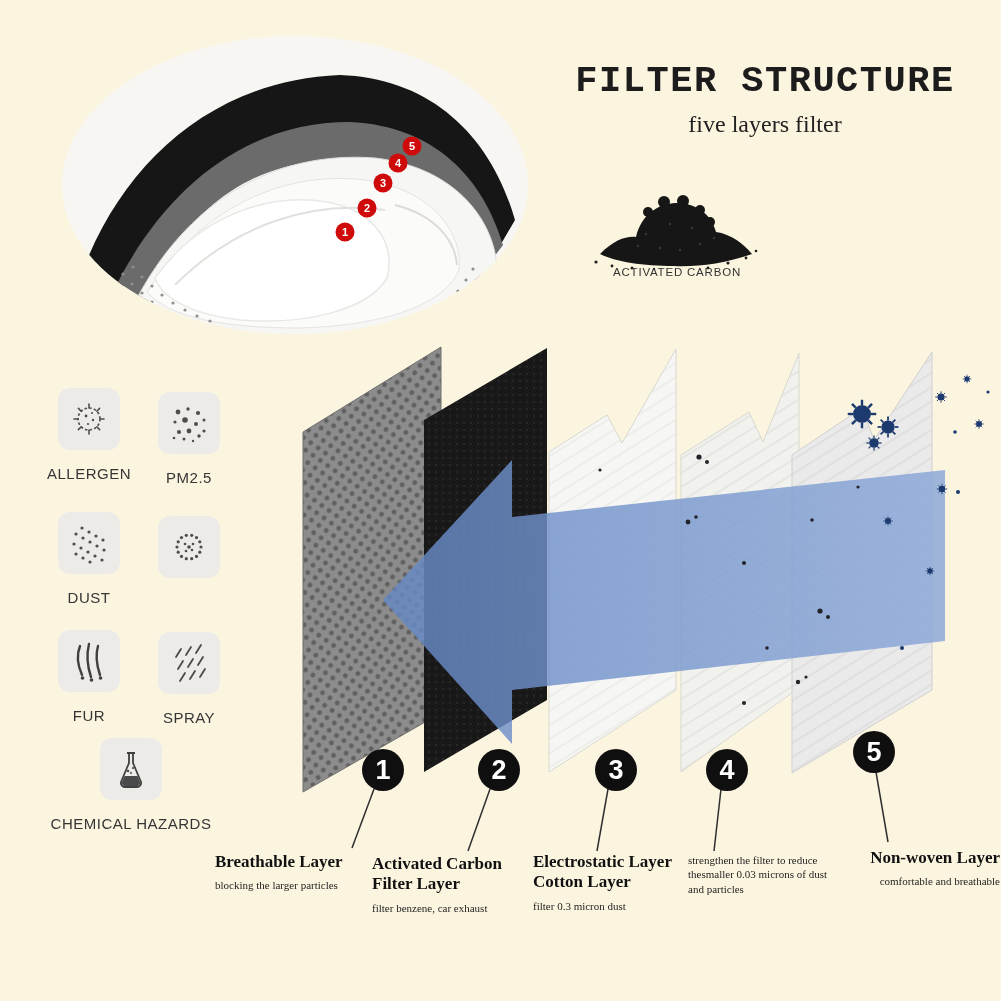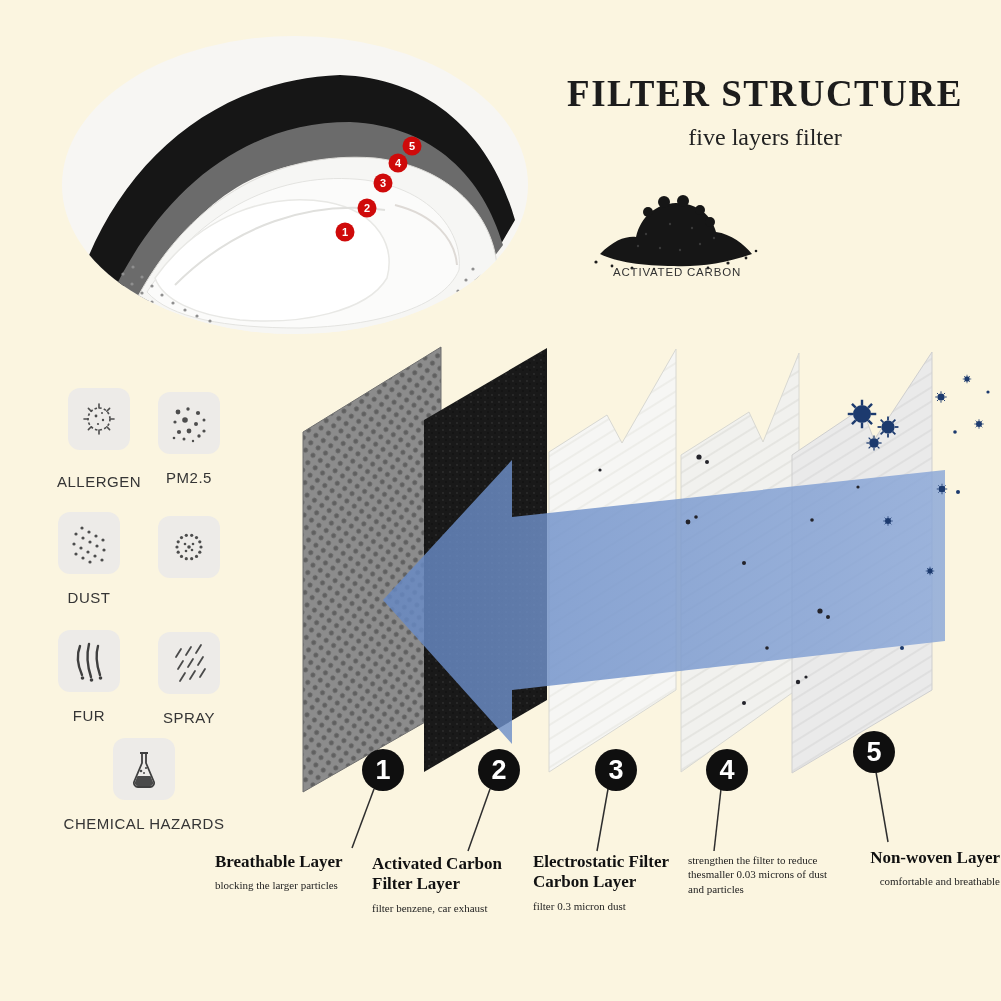--- a/index.html
+++ b/index.html
@@ -7,22 +7,22 @@
   body {
     position:relative; overflow:hidden;
     background:#fbf5e0;
     font-family:"Liberation Sans", sans-serif;
   }
   .abs { position:absolute; }
 
   
   .title-block { left:550px; top:60px; width:430px; text-align:center; }
   .title-block h1 {
-    font-family:Liberation Serif, serif; font-weight:bold;
-    font-size:37px; letter-spacing:1.5px; color:#1c1c1c;margin-top:12px;
+    font-family:Liberation Mono, monospace; font-weight:bold;
+    font-size:37px; letter-spacing:1.5px; color:#1c1c1c;
   }
   .title-block .sub {
     font-family:"Liberation Serif", serif; font-size:24px; color:#222; margin-top:9px;
   }
 
   
   .carbon-label { left:582px; top:266px; width:190px; text-align:center;
     font-size:11.5px; letter-spacing:.8px; color:#333; }
 
   
@@ -148,21 +148,21 @@
       <circle cx="72" cy="70" r="1.2"></circle>
         <circle cx="112" cy="66" r="1.2"></circle>
         <circle cx="92" cy="72" r="1.2"></circle>
       <circle cx="50" cy="68" r="1.2"></circle>
         <circle cx="126" cy="60" r="1.2"></circle>
     </g>
   </g>
 </svg>
 <div class="abs carbon-label">ACTIVATED CARBON</div>
 
-<div class="hz" style="left:39px; top:388px; width:120px;gap:8px;">
+<div class="hz" style="left:29px; top:388px; width:120px;">
   <div class="hz-box">
     <svg width="46" height="46" viewBox="0 0 46 46">
       <circle cx="23" cy="23" r="11" fill="none" stroke="#4d4d4d" stroke-width="1.6" stroke-dasharray="2.5 2.2"></circle>
       <g stroke="#4d4d4d" stroke-width="1.6" stroke-linecap="round">
         <line x1="23" y1="8" x2="23" y2="12"></line>
           <line x1="23" y1="34" x2="23" y2="38"></line>
         <line x1="8" y1="23" x2="12" y2="23"></line>
           <line x1="34" y1="23" x2="38" y2="23"></line>
         <line x1="12.4" y1="12.4" x2="15.2" y2="15.2"></line>
           <line x1="30.8" y1="30.8" x2="33.6" y2="33.6"></line>
@@ -290,21 +290,21 @@
           <line x1="32" y1="25" x2="37" y2="17"></line>
         <line x1="14" y1="41" x2="19" y2="33"></line>
           <line x1="24" y1="39" x2="29" y2="31"></line>
           <line x1="34" y1="37" x2="39" y2="29"></line>
       </g>
     </svg>
   </div>
   <div class="hz-label">SPRAY</div>
 </div>
 
-<div class="hz" style="left:44px; top:738px; width:200px;align-items:center;">
+<div class="hz" style="left:31px; top:738px; width:200px;align-items:center;">
   <div class="hz-box">
     <svg width="46" height="46" viewBox="0 0 46 46">
       <path d="M19,7 h8 M21,7 v10 L13,36 a4,4 0 0 0 4,5 h12 a4,4 0 0 0 4,-5 L25,17 V7" fill="none" stroke="#3f3f3f" stroke-width="1.8" stroke-linejoin="round"></path>
       <path d="M16.5,30 h13 L32,36 a3,3 0 0 1 -3,4 h-12 a3,3 0 0 1 -3,-4 Z" fill="#4a4a4a"></path>
       <circle cx="20" cy="25" r="1.3" fill="#4a4a4a"></circle>
         <circle cx="25" cy="22" r="1.1" fill="#4a4a4a"></circle>
         <circle cx="23" cy="27" r="1" fill="#4a4a4a"></circle>
     </svg>
   </div>
   <div class="hz-label">CHEMICAL HAZARDS</div>
@@ -429,21 +429,21 @@
 
 <div class="caption" style="left:215px; top:852px; width:150px;">
   <h3>Breathable Layer</h3>
   <p>blocking the larger particles</p>
 </div>
 <div class="caption" style="left:372px; top:854px; width:150px;">
   <h3>Activated Carbon Filter Layer</h3>
   <p>filter benzene, car exhaust</p>
 </div>
 <div class="caption" style="left:533px; top:852px; width:158px;">
-  <h3>Electrostatic Filter Carbon Layer</h3>
+  <h3>Electrostatic Layer Cotton Layer</h3>
   <p>filter 0.3 micron dust</p>
 </div>
 <div class="caption" style="left:688px; top:853px; width:152px;">
   <p>strengthen the filter to reduce thesmaller 0.03 microns of dust and particles</p>
 </div>
 <div class="caption" style="left:845px; top:848px; width:155px;text-align:right;">
   <h3>Non-woven Layer</h3>
   <p>comfortable and breathable</p>
 </div>
 

